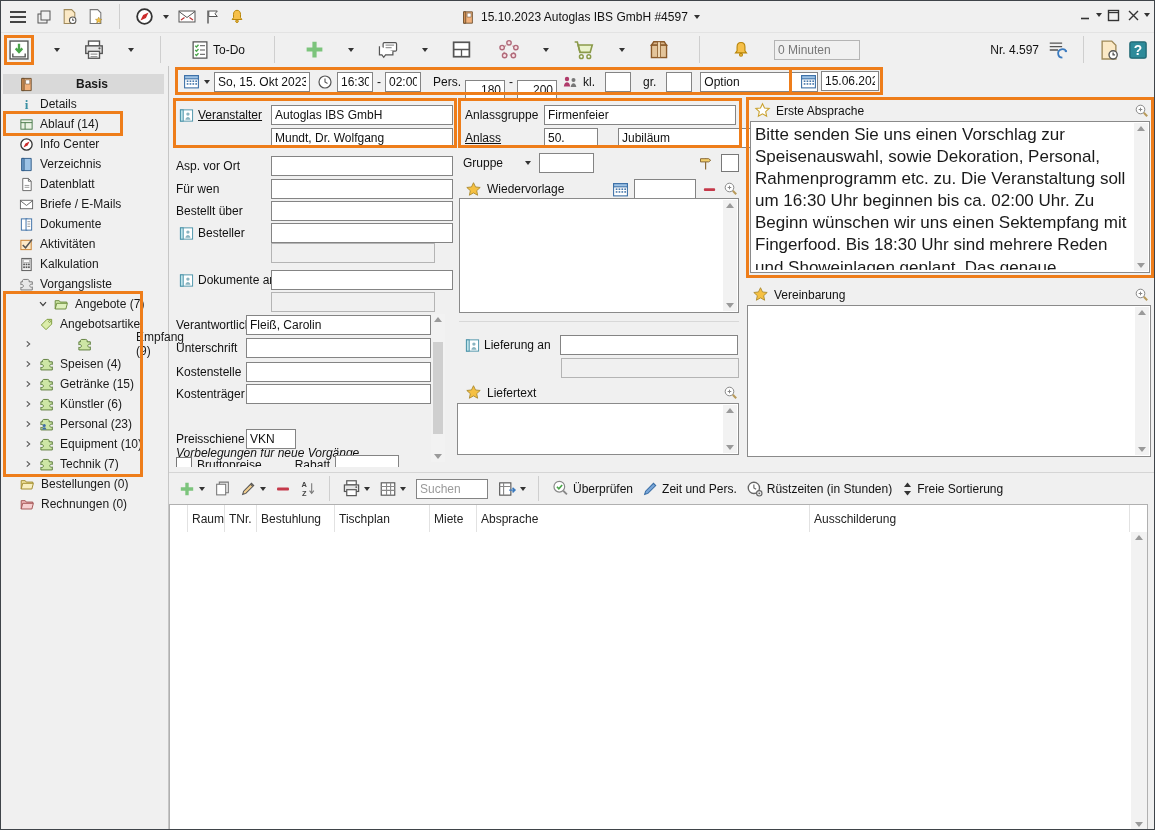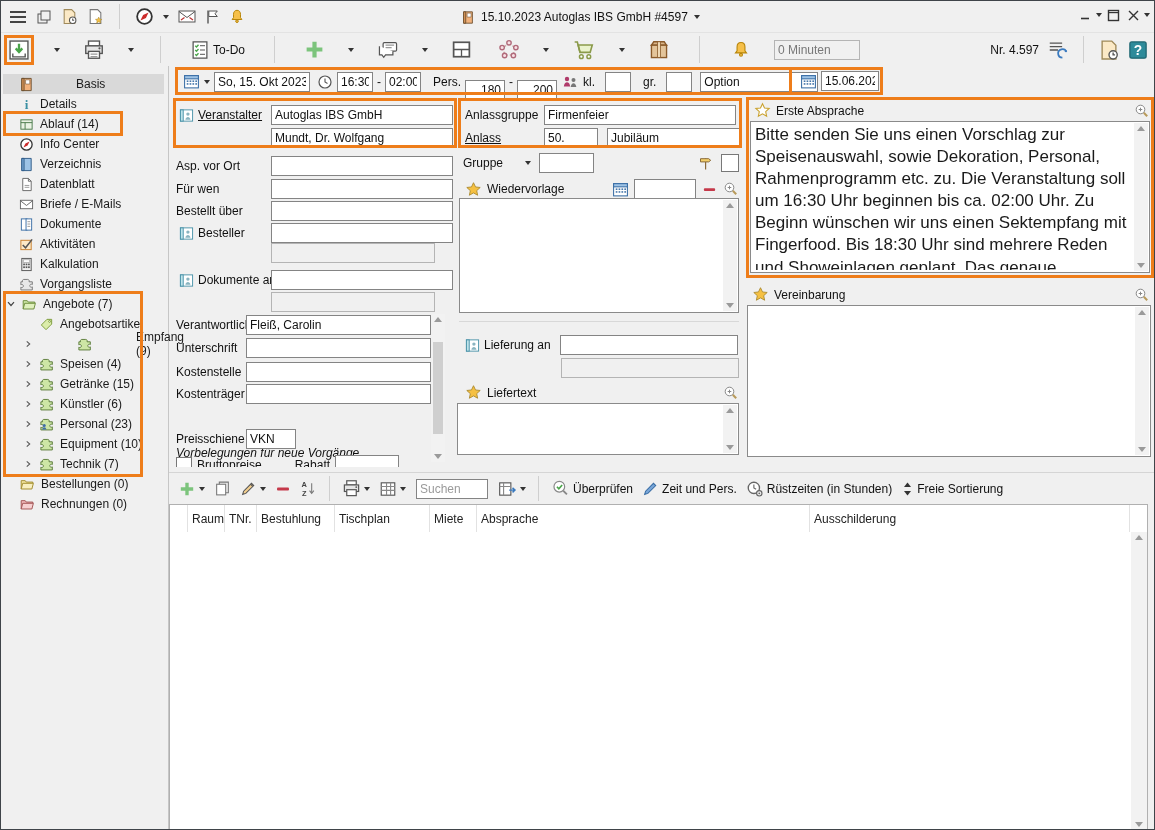--- a/index.html
+++ b/index.html
@@ -4,21 +4,21 @@
 <style>
   html,body{margin:0;padding:0;background:#9aa0a6;}
   #win{position:relative;width:1155px;height:830px;margin:0 auto;background:#f0f0f0;
        border:1px solid #3f4449;box-sizing:border-box;overflow:hidden;
        font-family:"Liberation Sans",sans-serif;font-size:12px;color:#1a1a1a;}
   .abs{position:absolute;}
   .flexr{display:flex;align-items:center;}
   .lbl{font-size:12px;color:#111;white-space:nowrap;}
   .ulbl{text-decoration:underline;}
   .ital{font-style:italic;margin-top:35px;}
-  .bold{font-weight:normal;padding-left:36px;}
+  .bold{font-weight:bold;padding-left:36px;}
   .fld{background:#fff;border:1px solid #848484;height:20px;box-sizing:border-box;
        font:12px "Liberation Sans",sans-serif;padding:0 3px;color:#111;}
   input.fld{outline:none;}
   input.fld::placeholder{color:#9a9a9a;}
   .fld.gray{background:#f0f0f0;border-color:#b4b4b4;color:#777;}
   .fld.ra{text-align:right;margin-top:16px;}
   .hl{position:absolute;border:3px solid #EE7D1A;box-sizing:border-box;pointer-events:none;z-index:5;}
   .caret{width:0;height:0;border-left:3.5px solid transparent;border-right:3.5px solid transparent;
          border-top:4px solid #333;display:inline-block;flex:0 0 auto;}
   .sep{width:1px;align-self:stretch;background:#cfcfcf;margin:3px 6px;flex:0 0 auto;}
@@ -379,21 +379,21 @@
       <span>Kalkulation</span>
     </div>
     <div class="navitem" style="top:208px;padding-left:16px;">
       <span class="ic">
           <svg width="15" height="15" viewBox="0 0 16 16">
             <path d="M5.2 2.6c-.9 0-1.6.7-1.6 1.6 0 .3.1.6.2.9H2v3.3c.3-.2.7-.4 1.1-.4.9 0 1.6.7 1.6 1.6s-.7 1.6-1.6 1.6c-.4 0-.8-.1-1.1-.4v3h12.2v-3.3c-.3.2-.7.4-1.1.4-.9 0-1.6-.7-1.6-1.6s.7-1.6 1.6-1.6c.4 0 .8.1 1.1.4V5.1h-3.5c.1-.3.2-.6.2-.9 0-.9-.7-1.6-1.6-1.6z" fill="#e8e8e8" stroke="#777"></path>
           </svg>
         </span>
       <span>Vorgangsliste</span>
     </div>
-    <div class="navitem" style="top:228px;padding-left:4px;">
+    <div class="navitem" style="top:228px;padding-left:4px;margin-left:32px;">
       <span class="chev">
           <svg width="8" height="8" viewBox="0 0 8 8">
             <path d="M1 2.2l3 3.3 3-3.3" fill="none" stroke="#444" stroke-width="1.2"></path>
           </svg>
         </span>
       <span class="ic">
           <svg width="16" height="15" viewBox="0 0 16 16">
             <path d="M1.8 12.8V3.9h4.3l1.1 1.5h7v1.3" fill="#cfe8a8" stroke="#6a8a3a"></path>
             <path d="M3.4 6.7h11.4l-1.6 6.1H1.8z" fill="#dff0bd" stroke="#6a8a3a"></path>
           </svg>
@@ -694,21 +694,21 @@
         <span class="tri-down"></span>
       </div>
 
       <div class="abs flexr" style="left:296px;top:8px;">
         <span class="lbl" style="width:79px;">Anlassgruppe</span>
         <input class="fld" style="width: 192px;" value="Firmenfeier">
       </div>
       <div class="abs flexr" style="left:296px;top:31px;">
         <span class="lbl ulbl" style="width:79px;">Anlass</span>
         <input class="fld" style="width: 54px;" value="50.">
-        <input class="fld" style="width: 135px; margin-left: 9px;" value="Jubiläum">
+        <input class="fld" style="width: 135px; margin-left: 20px;" value="Jubiläum">
       </div>
       <div class="hl" style="left:289px;top:1px;width:284px;height:50px;"></div>
 
       <div class="abs flexr" style="left:294px;top:56px;width:276px;">
         <span class="lbl" style="width:62px;">Gruppe</span>
         <span class="caret" style="margin-right:8px;"></span>
         <input class="fld" style="width: 55px;">
         <span style="flex:1"></span>
         <span class="ic" style="margin-right:8px;">
           <svg width="16" height="17" viewBox="0 0 16 16">

